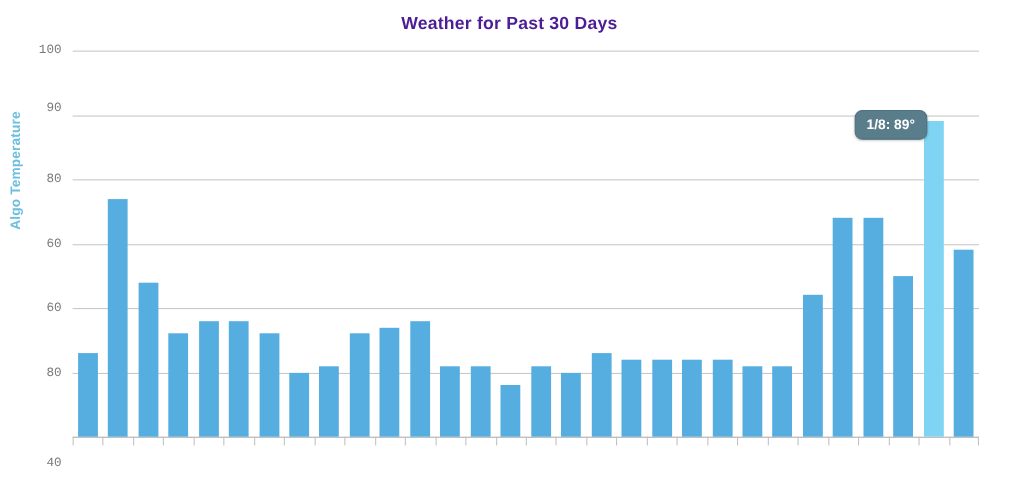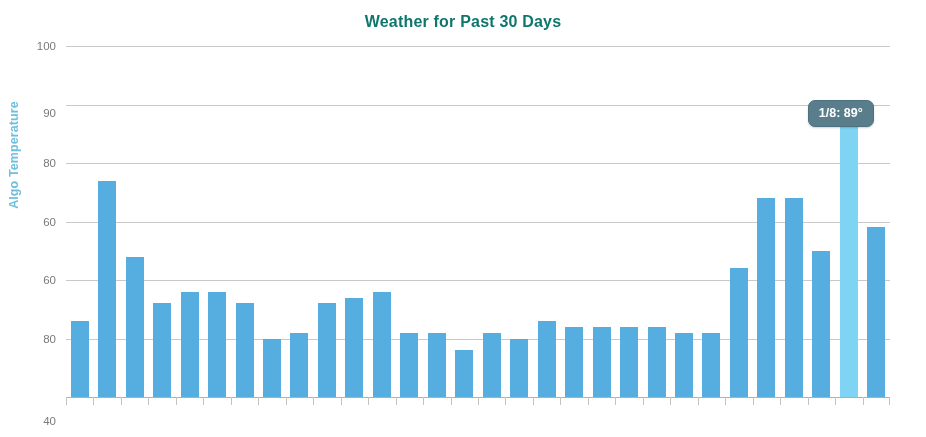--- a/index.html
+++ b/index.html
@@ -20,21 +20,21 @@
 
   
   .chart-title {
     position: absolute;
     top: 13px;
     left: 0;
     width: 926px;
     text-align: center;
     font-size: 16px;
     font-weight: bold;
-    color: #0f766e;
+    color: #4c1d95;
     letter-spacing: 0.2px;
   }
 
   
   .y-axis-title {
     position: absolute;
     left: -56px;
     top: 148px;
     width: 140px;
     text-align: center;
@@ -73,20 +73,21 @@
     font-size: 11.5px;
     color: #7a7a7a;
     transform: translateY(-50%);
   }
   .ytick-wrap {
     position: absolute;
     left: 12px;
     top: 46px;
     width: 44px;
     height: 351px;
+    font-family: Liberation Mono, monospace;
   }
 
   
   .xticks {
     position: absolute;
     left: 66px;
     top: 397px;
     width: 824px;
     height: 9px;
   }
@@ -134,21 +135,21 @@
 <body>
 
 <div id="app">
 
   <div class="chart-title">Weather for Past 30 Days</div>
 
   <div class="y-axis-title">Algo Temperature</div>
 
   <div class="ytick-wrap">
       <div class="ytick-label" style="top: 0px;">100</div>
-      <div class="ytick-label" style="top: 67px;">90</div>
+      <div class="ytick-label" style="top: 52px;">90</div>
       <div class="ytick-label" style="top: 117px;">80</div>
       <div class="ytick-label" style="top: 175.5px;">60</div>
       <div class="ytick-label" style="top: 234px;">60</div>
       <div class="ytick-label" style="top: 292.5px;">80</div>
       <div class="ytick-label" style="top: 351px; margin-top: 24px;">40</div>
     </div>
 
   <div class="plot">
       <div class="gridline" style="top: 0px;"></div>
       <div class="gridline" style="top: 58.5px;"></div>
@@ -217,16 +218,16 @@
       <div class="bar" title="21: 52" style="left: 554.067px; width: 18px; height: 70.2px;"></div>
       <div class="bar" title="22: 52" style="left: 581.533px; width: 18px; height: 70.2px;"></div>
       <div class="bar" title="23: 51" style="left: 609px; width: 18px; height: 64.35px;"></div>
       <div class="bar" title="24: 51" style="left: 636.467px; width: 18px; height: 64.35px;"></div>
       <div class="bar" title="25: 62" style="left: 663.933px; width: 18px; height: 128.7px;"></div>
       <div class="bar" title="26: 74" style="left: 691.4px; width: 18px; height: 198.9px;"></div>
       <div class="bar" title="27: 74" style="left: 718.867px; width: 18px; height: 198.9px;"></div>
       <div class="bar" title="28: 65" style="left: 746.333px; width: 18px; height: 146.25px;"></div>
       <div class="bar highlight" title="29: 89" style="left: 773.8px; width: 18px; height: 286.65px;"></div>
       <div class="bar" title="30: 69" style="left: 801.267px; width: 18px; height: 169.65px;"></div>
-      <div class="tooltip" style="left: 710.8px; top: 54.35px; margin-left: 31px;">1/8: 89°</div>
+      <div class="tooltip" style="left: 710.8px; top: 54.35px;">1/8: 89°</div>
     </div>
 
 </div>
 
 </body></html>

